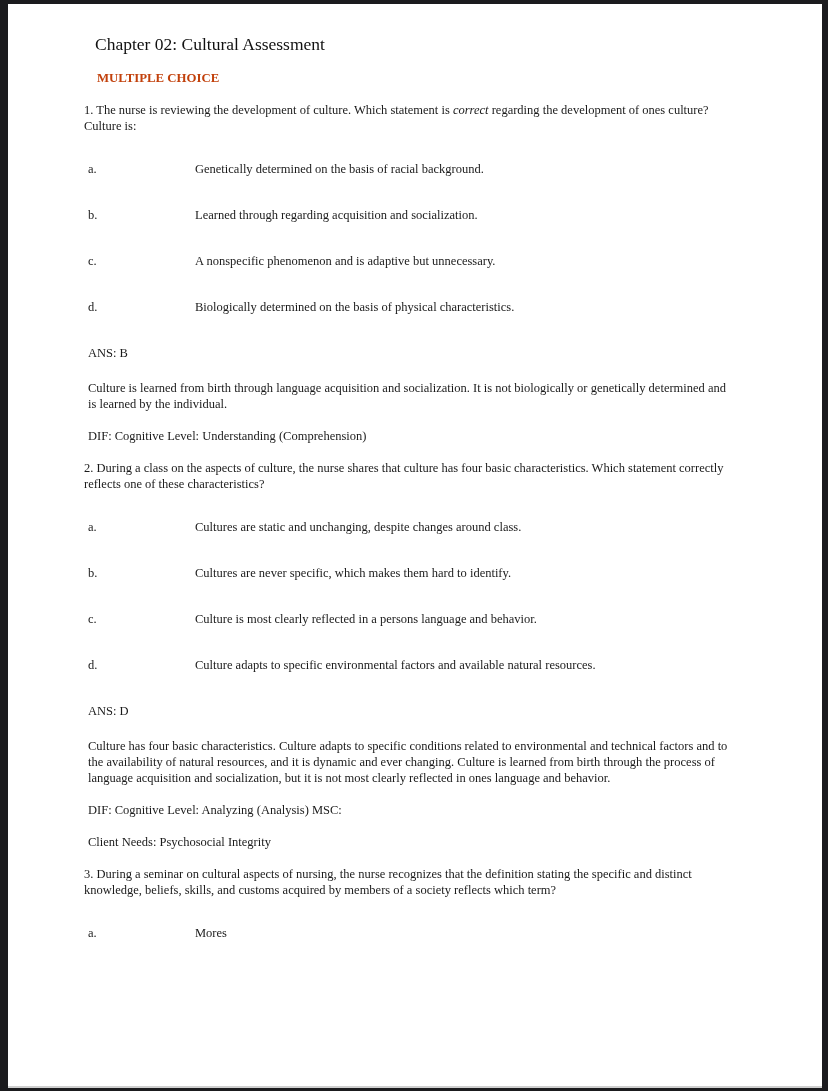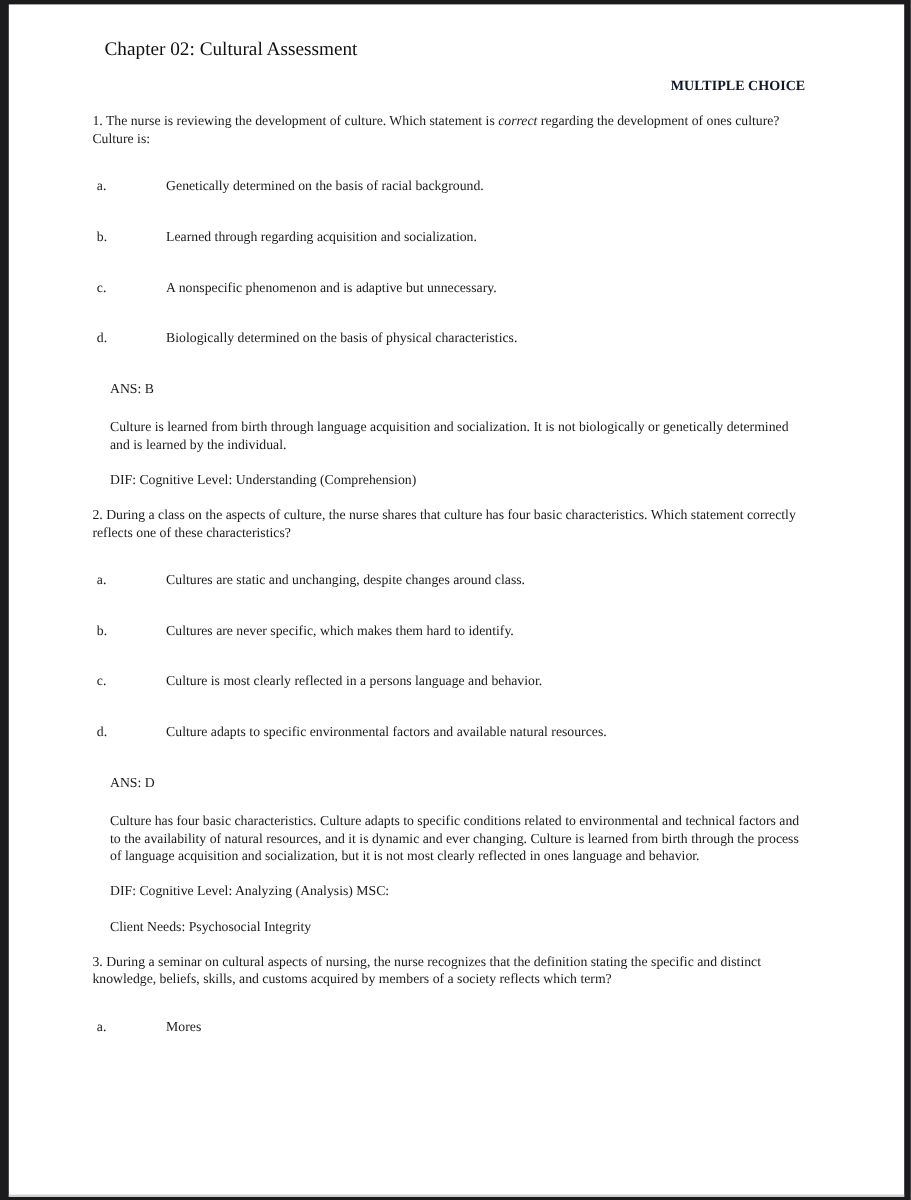--- a/index.html
+++ b/index.html
@@ -32,35 +32,34 @@
     line-height: 24px;
     margin: 0 0 0 11px;
     font-weight: normal;
     color: #111111;
   }
   h2.section-heading {
     font-size: 12.8px;
     line-height: 16px;
     margin: 14px 0 0 13px;
     font-weight: bold;
-    color: #0f172a;
-    text-align: right;
+    color: #c2410c;
   }
-  p { margin: 0 0 16px 16px; }
+  p { margin: 0 0 16px 4px; }
   .stem { margin: 16px 0 0 0; }
   .options { padding: 27px 0 0 0; }
   .opt {
     display: flex;
     margin: 0 0 30px 4px;
   }
   .opt .letter {
     width: 63px;
     flex: 0 0 63px;
   }
-  .opt .opt-text { flex: 1; }
+  .opt .opt-text { flex: 1; margin-left: 44px; }
   .ans { margin-bottom: 19px; }
   em { font-style: italic; margin-top: 28px; }
 </style>
 </head>
 <body>
 
 <div class="page">
   <div class="content">
 
     <h1 class="doc-title">Chapter 02: Cultural Assessment</h1>

